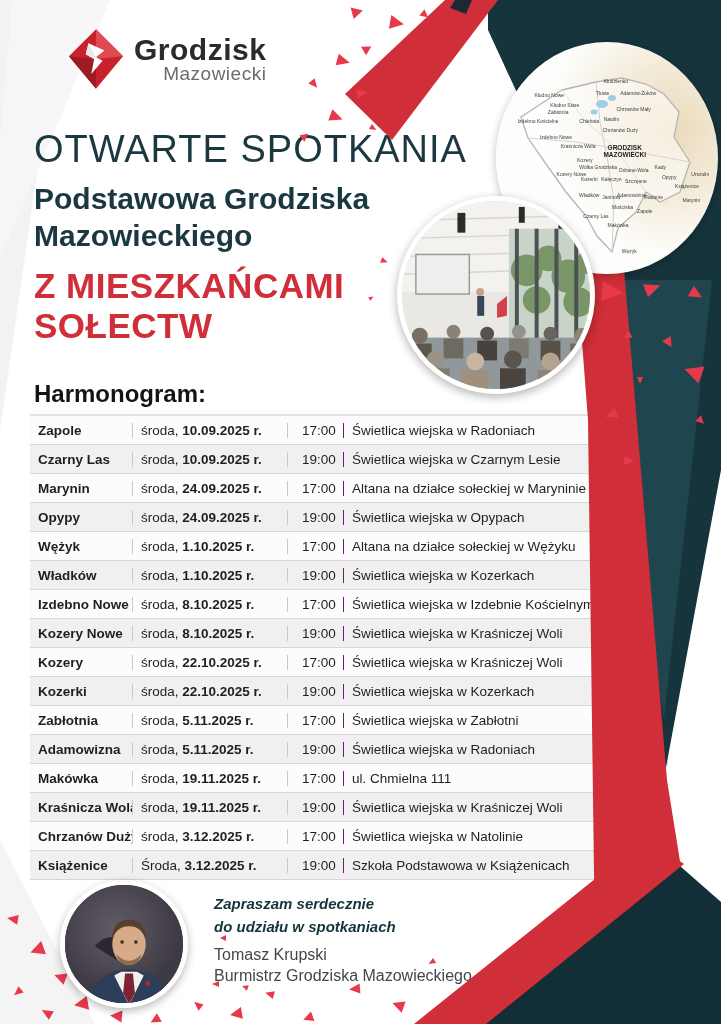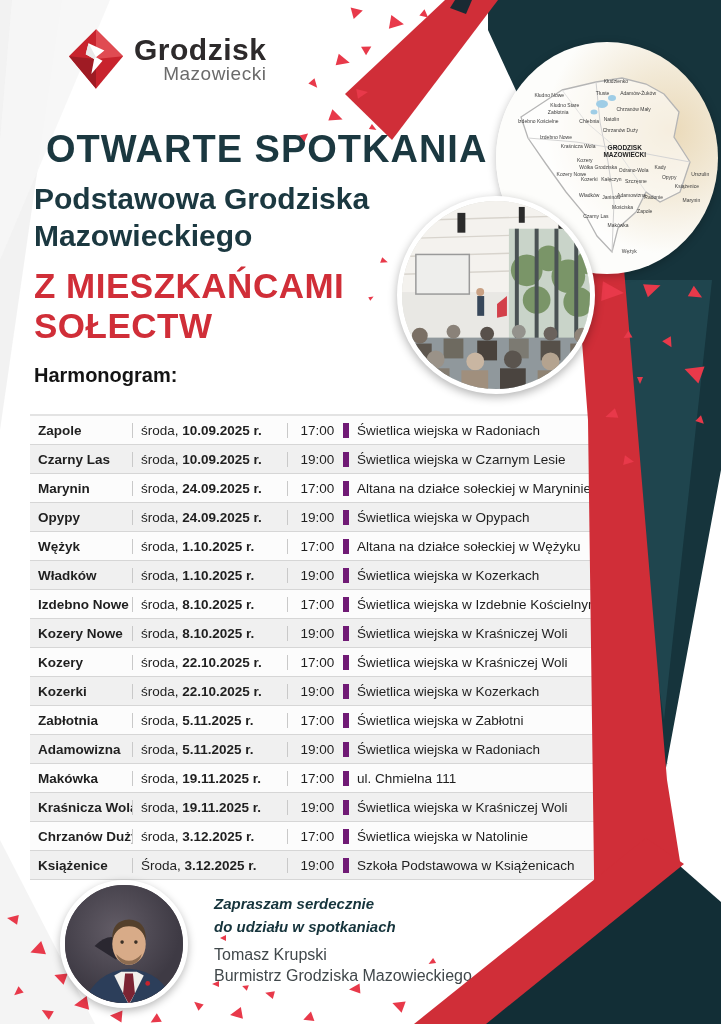--- a/index.html
+++ b/index.html
@@ -13,36 +13,36 @@
   .decor.back{z-index:0;}
   .decor.front{z-index:3;}
 
   
   .logo{position:absolute;left:68px;top:28px;display:flex;align-items:center;gap:10px;z-index:2;}
   .logo-text{display:flex;flex-direction:column;align-items:flex-end;}
   .logo-name{font-size:30px;font-weight:700;color:#2d2a2b;letter-spacing:.5px;}
   .logo-sub{font-size:19px;color:#6b6b6b;margin-top:-4px;letter-spacing:.5px;}
 
   
-  .title{position:absolute;left:46px;top:128px;font-size:38px;font-weight:700;color:var(--ink);letter-spacing:1px;z-index:2;}
+  .title{position:absolute;left:34px;top:128px;font-size:38px;font-weight:400;color:var(--ink);letter-spacing:1px;z-index:2;}
   .subtitle{position:absolute;left:34px;top:180px;font-size:30px;line-height:37px;font-weight:700;color:var(--ink);z-index:2;}
   .accent-title{position:absolute;left:34px;top:266px;font-size:35px;line-height:40px;font-weight:800;color:var(--red);z-index:2;letter-spacing:.5px;}
-  .schedule-heading{position:absolute;left:34px;top:364px;font-size:20px;font-weight:700;color:#141414;z-index:2;}
+  .schedule-heading{position:absolute;left:34px;top:380px;font-size:24px;font-weight:700;color:#141414;z-index:2;}
 
   
   .sched{position:absolute;left:30px;top:414px;width:638px;z-index:2;border-top:2px solid #e3e3e3;}
   .row{display:flex;height:29px;align-items:center;border-bottom:1px solid #d6d6d6;background:#fcfcfc;
        font-size:13.5px;color:var(--table-ink);}
   .row:nth-child(even){background:#f0f0f0;}
   .cell{padding-left:8px;white-space:nowrap;overflow:hidden;}
   .c-place{width:102px;font-weight:700;}
   .c-date{width:155px;border-left:1px solid #c9c9c9;}
   .c-date b{font-weight:700;margin-top:28px;}
-  .c-time{width:56px;border-left:1px solid #c9c9c9;text-align:center;padding-left:4px;}
-  .c-venue{flex:1;border-left:6px solid #701a75;}
+  .c-time{width:56px;border-left:1px solid #c9c9c9;text-align:left;padding-left:14px;}
+  .c-venue{flex:1;border-left:1px solid #701a75;}
 
   
   .map-circle{position:absolute;left:496px;top:42px;width:222px;height:232px;border-radius:50%;z-index:4;
       background:radial-gradient(circle at 78% 38%, #ead9b8 0%, #f2e9d6 26%, #fdfdfb 55%, #fdfdfb 100%);
       box-shadow:0 2px 8px rgba(0,0,0,.25);overflow:hidden;}
   .map-circle svg{position:absolute;inset:0;}
   .map-label{position:absolute;font-size:5px;color:#3c3c3c;transform:translate(-50%,-50%);white-space:nowrap;}
   .map-label.center{font-size:6.5px;font-weight:700;color:#222;text-align:center;line-height:7px;}
   .photo-circle{position:absolute;left:397px;top:196px;width:198px;height:198px;border-radius:50%;z-index:5;
       border:5px solid #fff;box-shadow:0 3px 10px rgba(0,0,0,.3);overflow:hidden;background:#dfe0db;}

